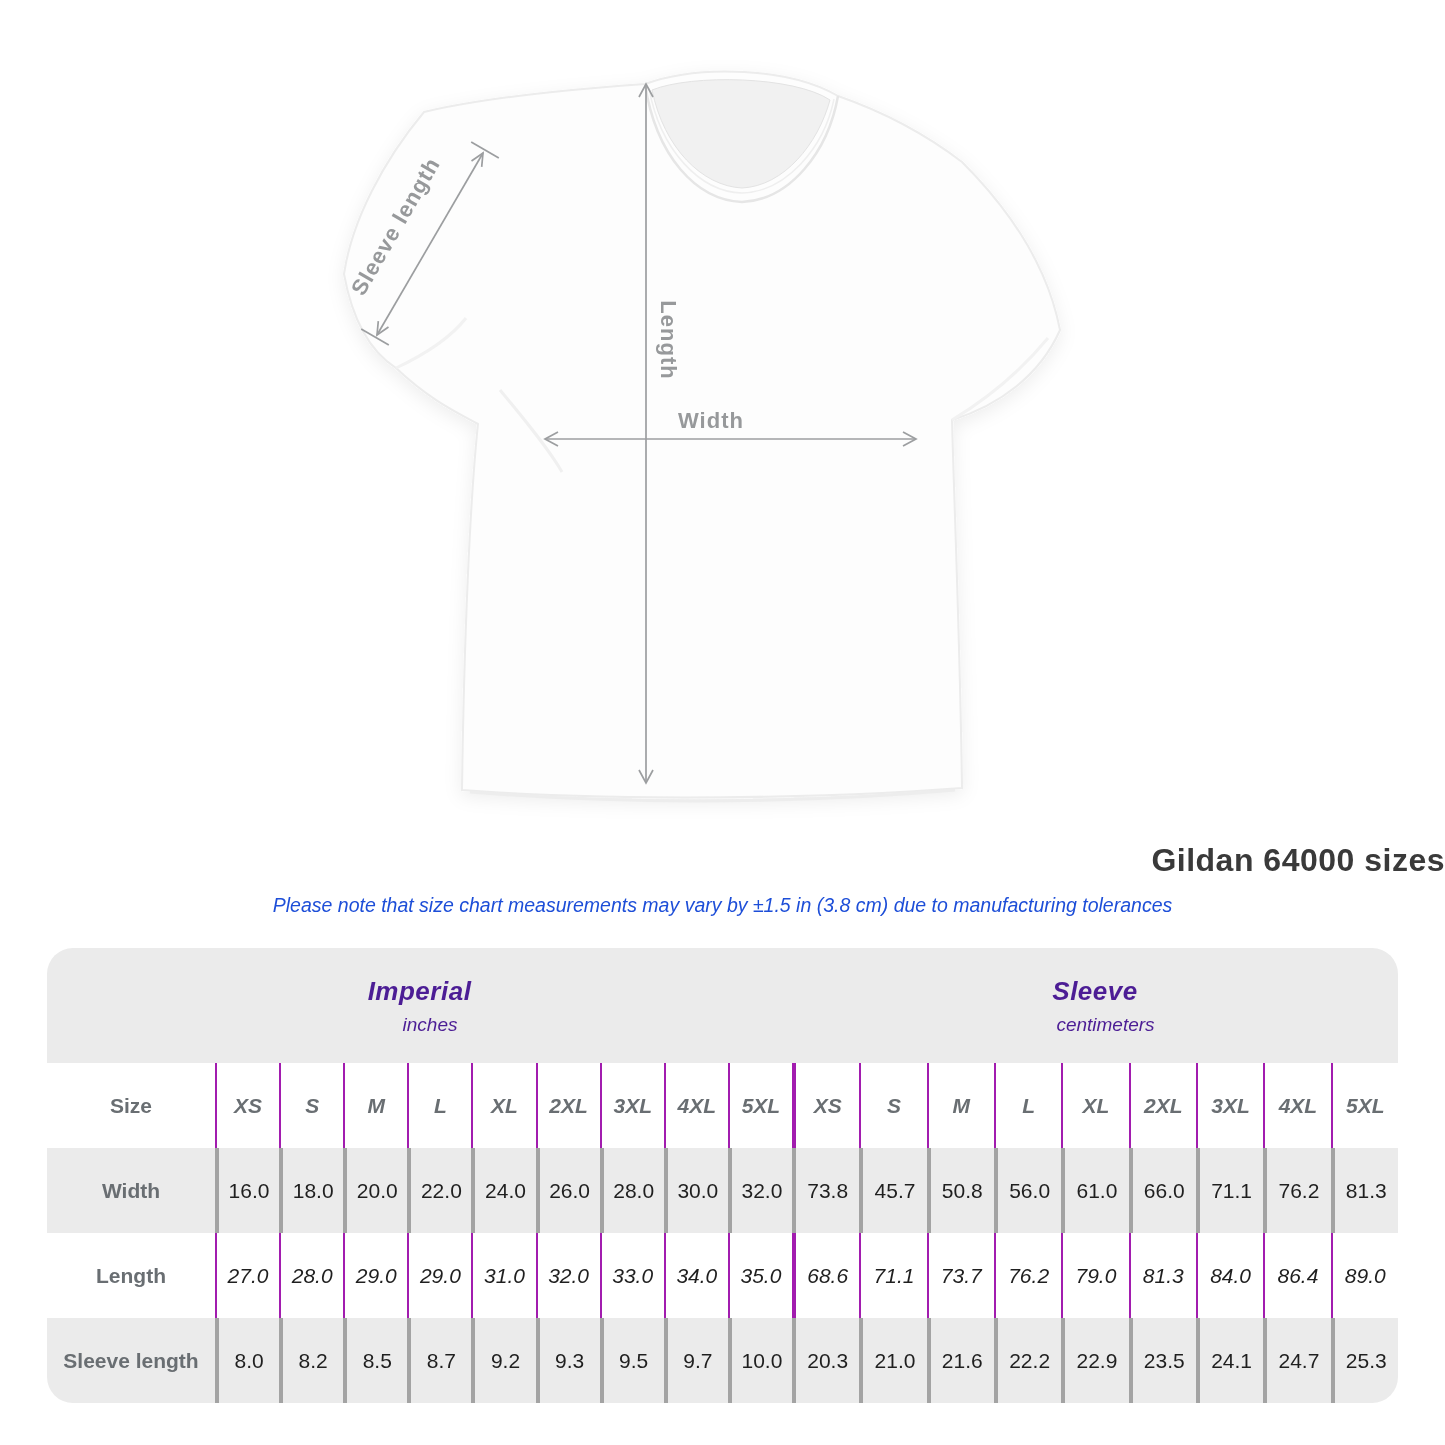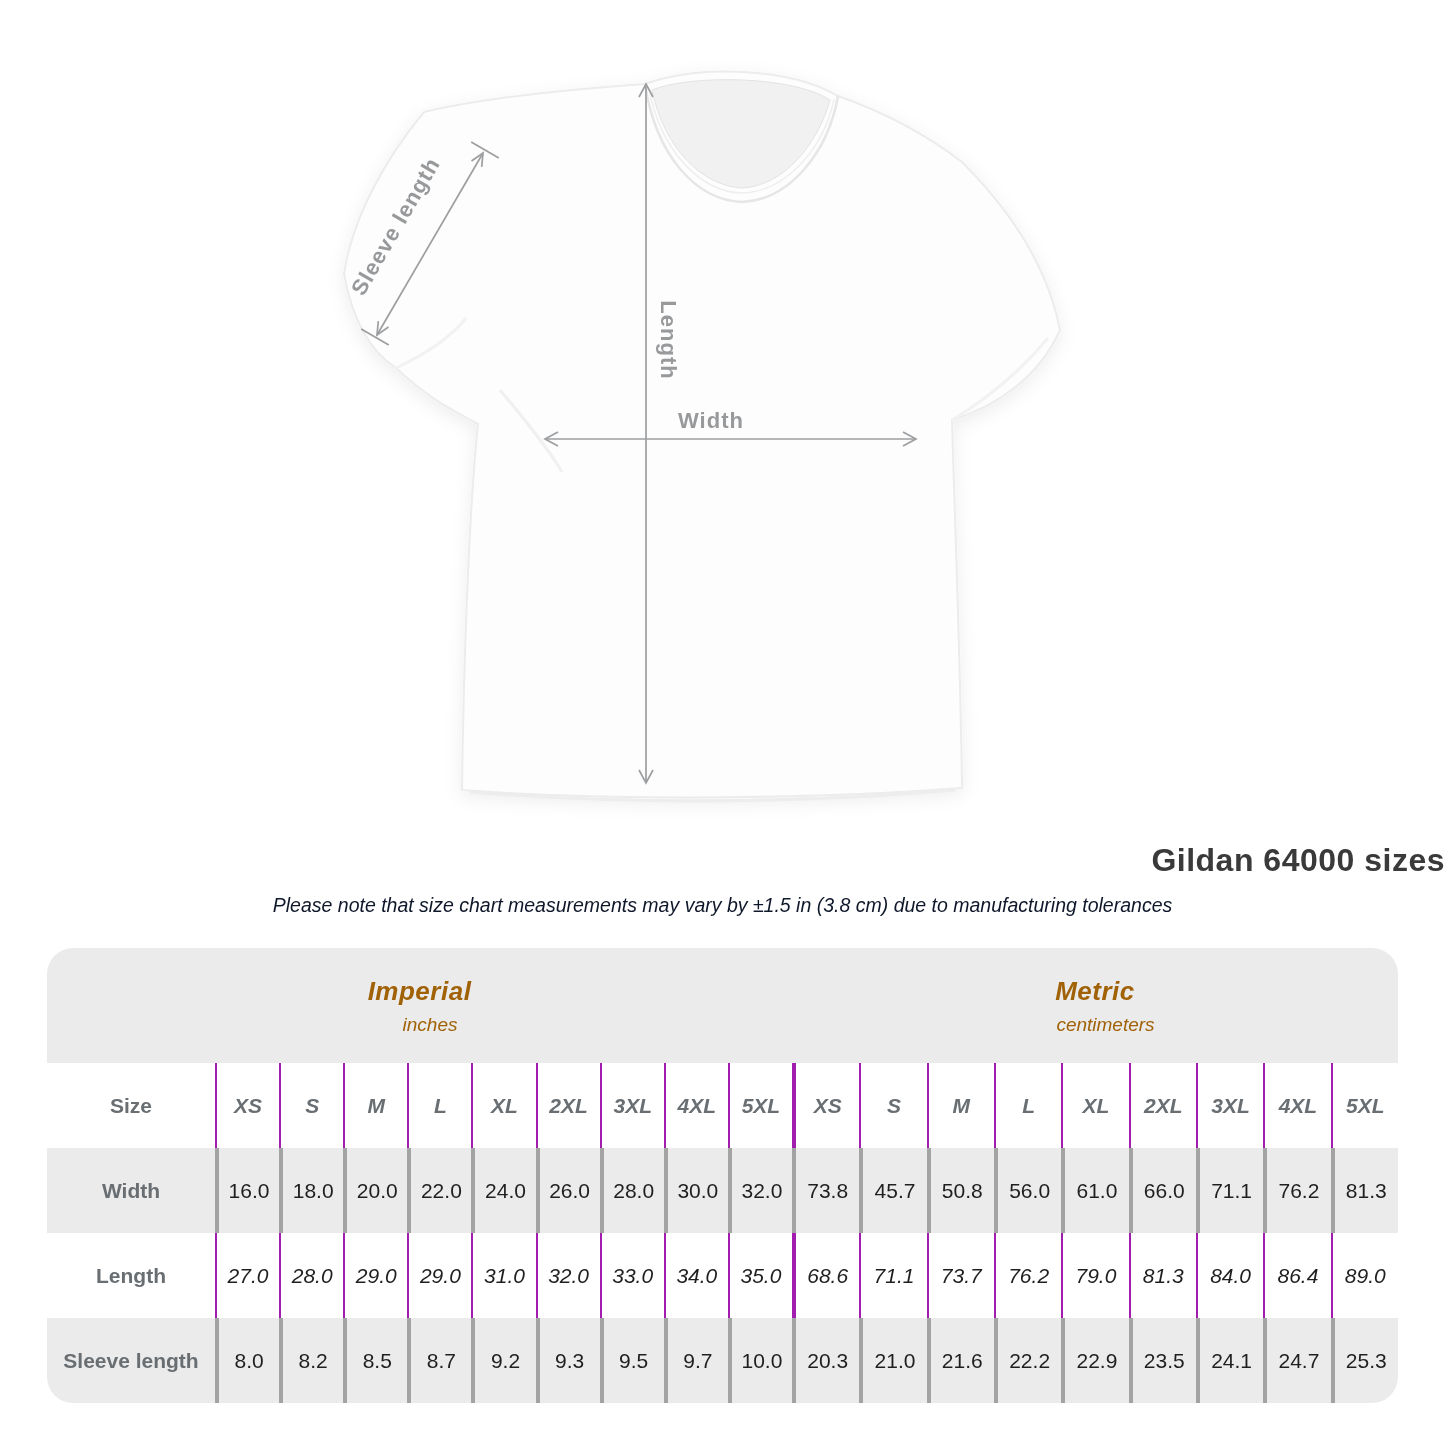--- a/index.html
+++ b/index.html
@@ -12,29 +12,29 @@
   .diagram{position:absolute;left:0;top:0;width:1445px;height:840px;}
   .diagram svg{position:absolute;left:0;top:0;}
 
   
   .title{
     position:absolute;left:0;top:842px;width:1445px;text-align:right;
     font-size:32px;font-weight:bold;color:#3a3a3a;letter-spacing:.5px;
   }
   .note{
     position:absolute;left:0;top:894px;width:1445px;text-align:center;
-    font-size:19.5px;font-style:italic;color:#0f172a;
+    font-size:19.5px;font-style:italic;color:#1d4ed8;
   }
 
   
   .size-table{
     position:absolute;left:47px;top:948px;width:1351px;height:455px;
     border-radius:26px;overflow:hidden;background:#ffffff;
   }
-  .band{position:relative;height:115px;background:#ebebeb;color:#a16207;}
+  .band{position:relative;height:115px;background:#ebebeb;color:#4c1d95;}
   .band .group{
     position:absolute;top:0;height:100%;display:flex;flex-direction:column;
     justify-content:center;align-items:center;gap:7px;
   }
   .band .group.imperial{left:0;width:745px;}
   .band .group.metric{left:745px;width:606px;}
   .g-label{font-size:26px;font-weight:bold;font-style:italic;letter-spacing:.5px;}
   .g-unit{font-size:19px;font-style:italic;margin-left:21px;}
 
   .grid{
@@ -124,21 +124,21 @@
 <div class="title">Gildan 64000 sizes</div>
 <div class="note">Please note that size chart measurements may vary by ±1.5 in (3.8 cm) due to manufacturing tolerances</div>
 
 <div class="size-table">
   <div class="band">
     <div class="group imperial">
       <div class="g-label">Imperial</div>
       <div class="g-unit">inches</div>
     </div>
     <div class="group metric">
-      <div class="g-label">Metric</div>
+      <div class="g-label">Sleeve</div>
       <div class="g-unit">centimeters</div>
     </div>
   </div>
   <div class="grid" id="table-grid">
       <div class="cell hdr">Size</div>
       <div class="cell hdr bl-gray">XS</div>
       <div class="cell hdr bl-gray">S</div>
       <div class="cell hdr bl-gray">M</div>
       <div class="cell hdr bl-gray">L</div>
       <div class="cell hdr bl-gray">XL</div>

